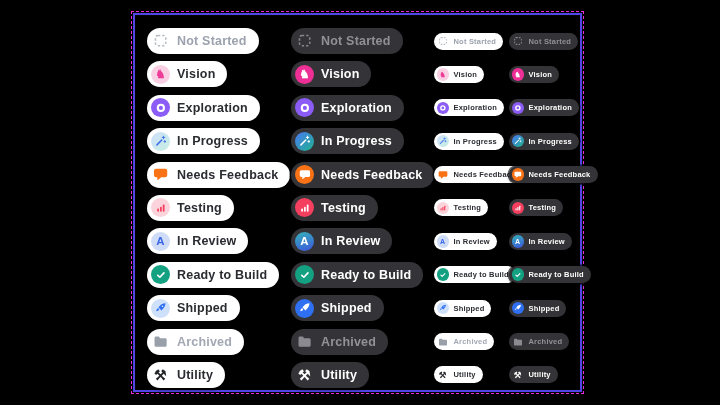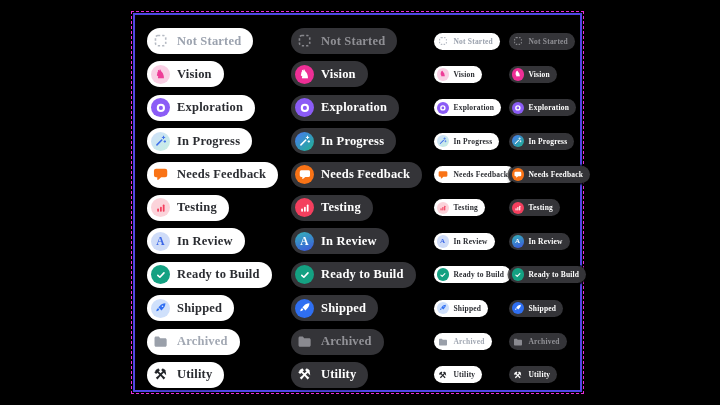--- a/index.html
+++ b/index.html
@@ -1,19 +1,19 @@
 <!DOCTYPE html>
 <html><head>
 <meta charset="utf-8">
 <style>
   html,body{margin:0;padding:0;background:#000;}
   .canvas{position:relative;width:720px;height:405px;background:#000;overflow:hidden;
           font-family:"Liberation Sans",sans-serif;}
   .frame{position:absolute;left:133px;top:13px;width:449px;height:379px;box-sizing:border-box;
-         border:2px solid #4f46e5;outline:1px dashed #e82bd8;outline-offset:1px;font-family:Liberation Serif, serif;}
+         border:2px solid #4f46e5;outline:1px dashed #e82bd8;outline-offset:1px;}
   .col{position:absolute;top:13px;display:flex;flex-direction:column;gap:7.4px;align-items:flex-start;}
   .cell{height:26px;display:flex;align-items:center;}
   .pill{display:inline-flex;align-items:center;border-radius:99px;font-weight:bold;white-space:nowrap;
         letter-spacing:.2px;box-sizing:border-box;}
   .pill.light{background:#ffffff;color:#2a2c31;box-shadow:0 0 0 1.5px rgba(0,0,0,.6),0 2px 3px rgba(0,0,0,.5);}
   .pill.dark{background:#343438;color:#ffffff;box-shadow:0 0 0 1.5px rgba(0,0,0,.6),0 2px 3px rgba(0,0,0,.5);}
   .pill.lg{height:26px;padding:0 12px 0 4px;gap:7px;font-size:12.5px;}
   .pill.sm{height:17px;padding:0 7px 0 2.5px;gap:4.5px;font-size:7.5px;}
   .ic{border-radius:50%;display:inline-flex;align-items:center;justify-content:center;flex:none;}
   .lg .ic{width:19px;height:19px;}

